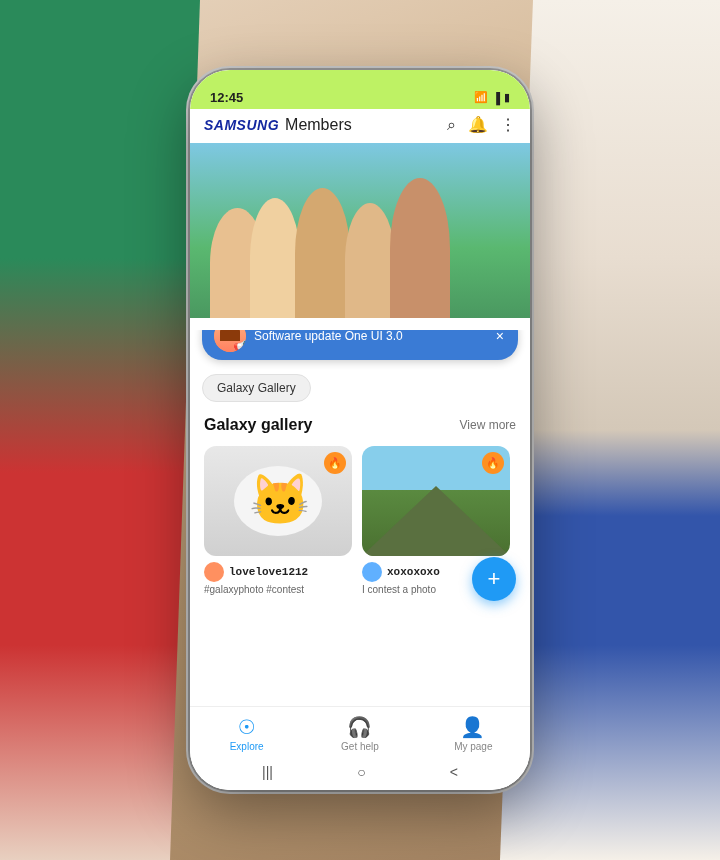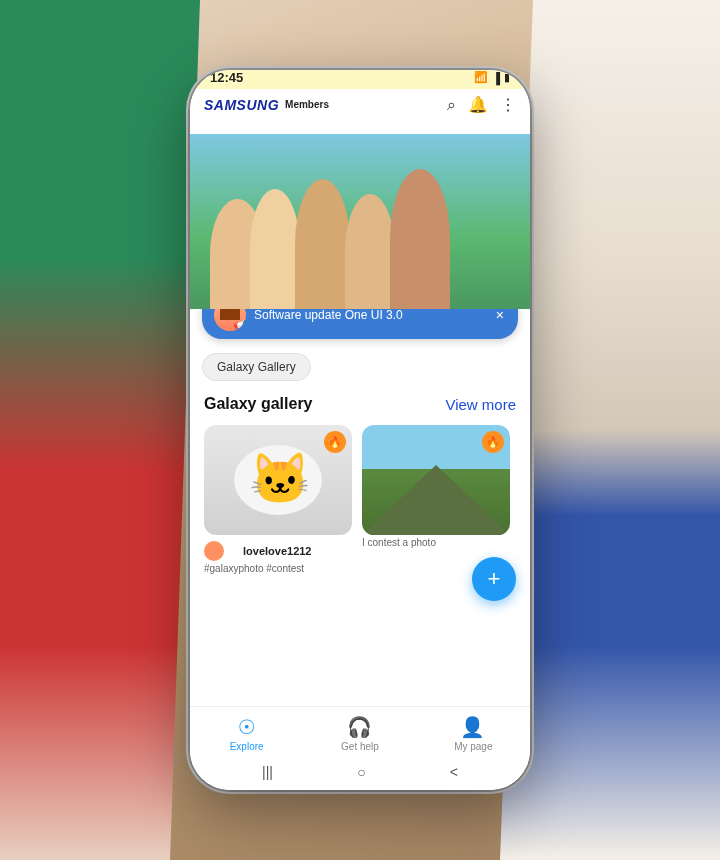--- a/index.html
+++ b/index.html
@@ -64,56 +64,56 @@
       overflow: hidden;
       display: flex;
       flex-direction: column;
     }
 
     
     .status-bar {
       display: flex;
       justify-content: space-between;
       align-items: center;
-      padding: 0 20px 4px;
-      background: #fef9c3;
+      padding: 20px 20px 4px;
+      background: #bef264;
     }
     .status-time {
       font-size: 13px;
       font-weight: 600;
       color: #222;
     }
     .status-icons {
       display: flex;
       align-items: center;
       gap: 4px;
     }
     .wifi-icon, .signal-icon, .battery-icon {
       font-size: 11px;
       color: #222;
     }
 
     
     .nav-bar {
       display: flex;
       align-items: center;
-      padding: 6px 14px 20px;
+      padding: 6px 14px 9px;
       background: #fff;
       gap: 6px;
     }
     .brand-samsung {
       font-size: 14px;
       font-weight: 800;
       color: #1428a0;
       letter-spacing: 0.5px;
       font-style: italic;
     }
     .brand-members {
-      font-size: 10px;
-      font-weight: 700;
+      font-size: 16px;
+      font-weight: 400;
       color: #222;
       flex: 1;
     }
     .nav-icons {
       display: flex;
       gap: 12px;
       align-items: center;
     }
     .nav-icon-btn {
       font-size: 16px;
@@ -237,22 +237,22 @@
       justify-content: space-between;
       align-items: center;
       padding: 6px 14px;
     }
     .section-title {
       font-size: 16px;
       font-weight: 700;
       color: #111;
     }
     .view-more {
-      font-size: 15px;
-      color: #1d4ed8;
+      font-size: 12px;
+      color: #737373;
       cursor: pointer;
     }
 
     
     .gallery-grid {
       display: flex;
       gap: 10px;
       padding: 6px 14px;
       overflow-x: auto;
     }
@@ -314,21 +314,22 @@
       border-radius: 50%;
       display: flex;
       align-items: center;
       justify-content: center;
       font-size: 11px;
     }
     .gallery-user {
       display: flex;
       align-items: center;
       margin-top: 6px;
-      gap: 19px;
+      gap: 5px;
+      font-family: Liberation Mono, monospace;
     }
     .user-avatar-sm {
       width: 20px;
       height: 20px;
       border-radius: 50%;
       background: #ddd;
       flex-shrink: 0;
     }
     .user-avatar-sm.av1 { background: #ff9060; }
     .user-avatar-sm.av2 { background: #60b0ff; }
@@ -453,21 +454,21 @@
       <div class="hero-bg"></div>
       <div class="hero-group-photo">
         <div class="hero-person person1"></div>
         <div class="hero-person person2"></div>
         <div class="hero-person person3"></div>
         <div class="hero-person person4"></div>
         <div class="hero-person person5"></div>
       </div>
     </div>
 
-    <div class="scroll-area" style="position:relative;">
+    <div class="scroll-area" style="position:relative;margin-top:12px;">
 
       <div class="notification-banner">
         <div class="notif-avatar">
           <div class="notif-girl"></div>
         </div>
         <span class="notif-text">Software update One UI 3.0</span>
         <span class="notif-close">×</span>
       </div>
 
       <div class="category-tabs">
@@ -491,20 +492,24 @@
             <div class="user-avatar-sm av1"></div>
             <span class="gallery-username">lovelove1212</span>
           </div>
           <div class="gallery-caption">#galaxyphoto #contest</div>
         </div>
 
         <div class="gallery-item">
           <div class="gallery-img img-mountain">
             <div class="fire-badge">🔥</div>
           </div>
+          <div class="gallery-user">
+            <div class="user-avatar-sm av2"></div>
+            <span class="gallery-username">xoxoxoxo</span>
+          </div>
           <div class="gallery-caption">I contest a photo</div>
         </div>
 
       </div>
 
       <div class="fab">
         <span>+</span>
       </div>
 
     </div>

